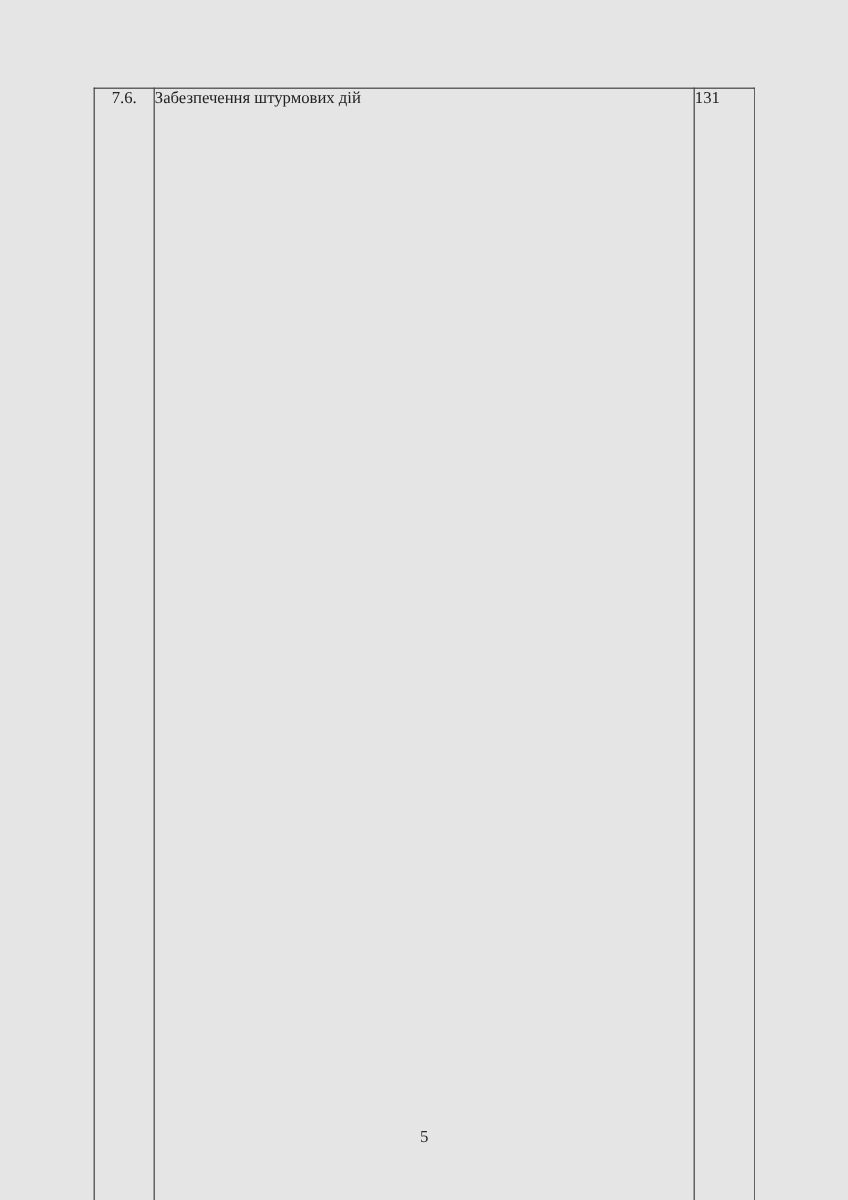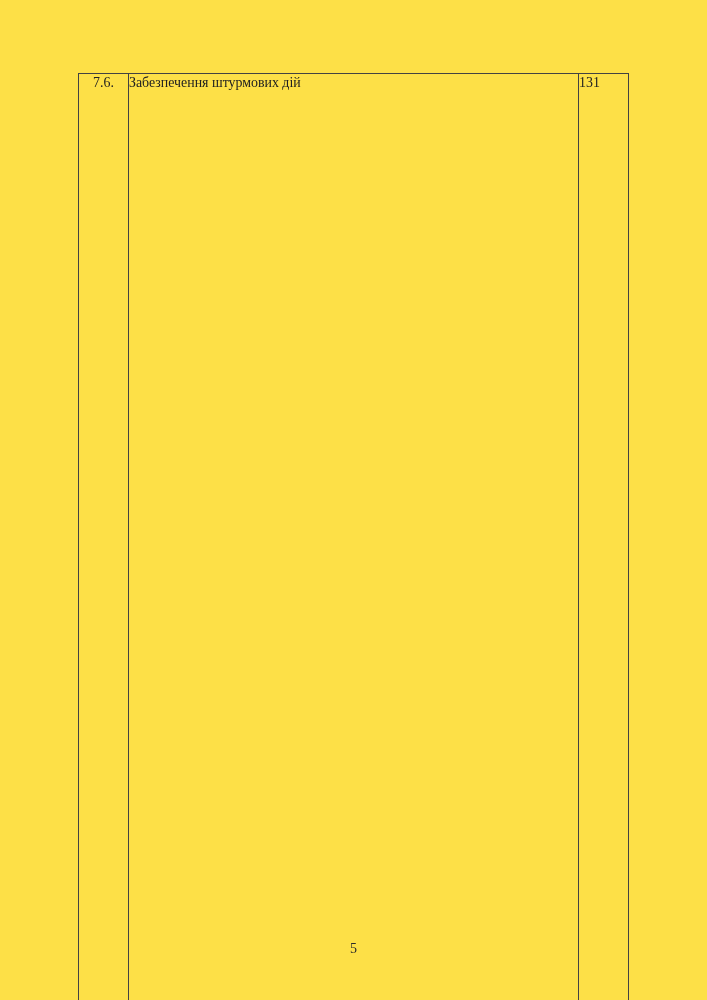--- a/index.html
+++ b/index.html
@@ -4,21 +4,21 @@
 <style>
   html, body {
     margin: 0;
     padding: 0;
     background: #ffffff;
   }
   .page {
     position: relative;
     width: 707px;
     height: 1000px;
-    background: #fde047;
+    background: #e5e5e5;
     font-family: "Liberation Serif", "DejaVu Serif", serif;
     color: #212121;
     overflow: hidden;
   }
   table.toc {
     position: absolute;
     left: 78px;
     top: 73px;
     width: 550px;
     border-collapse: collapse;

